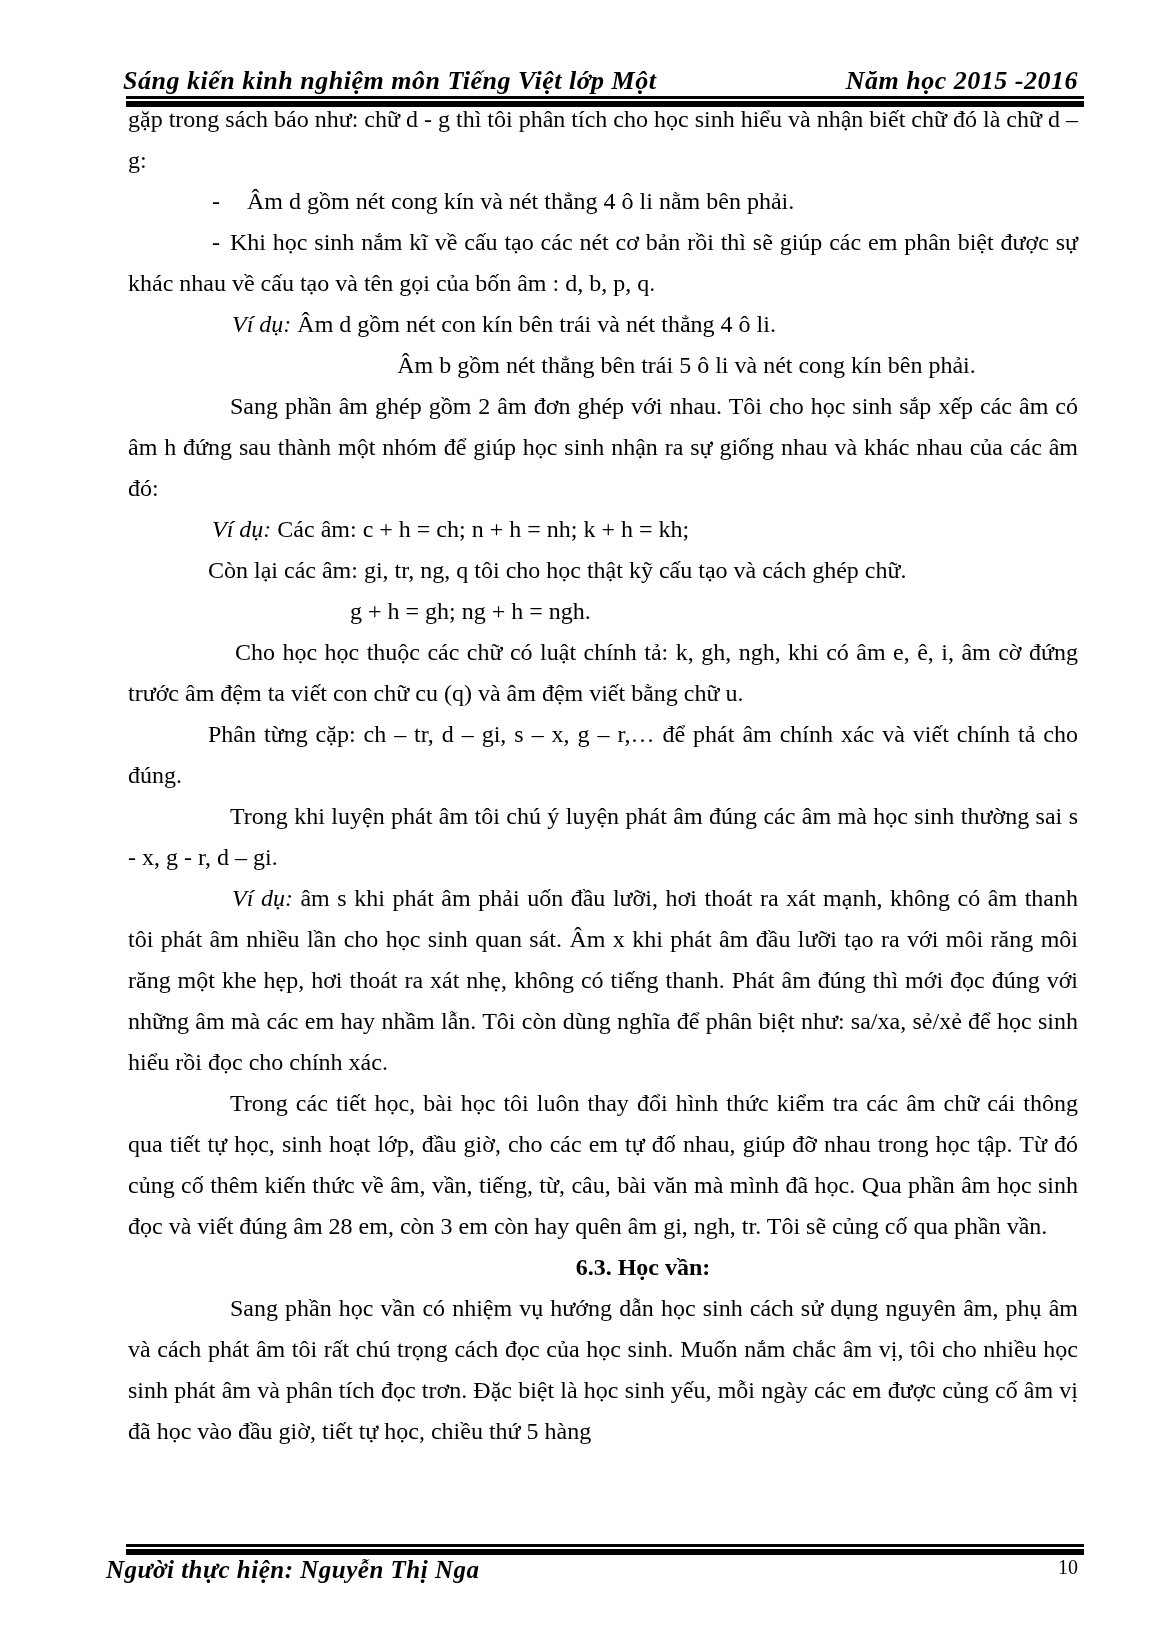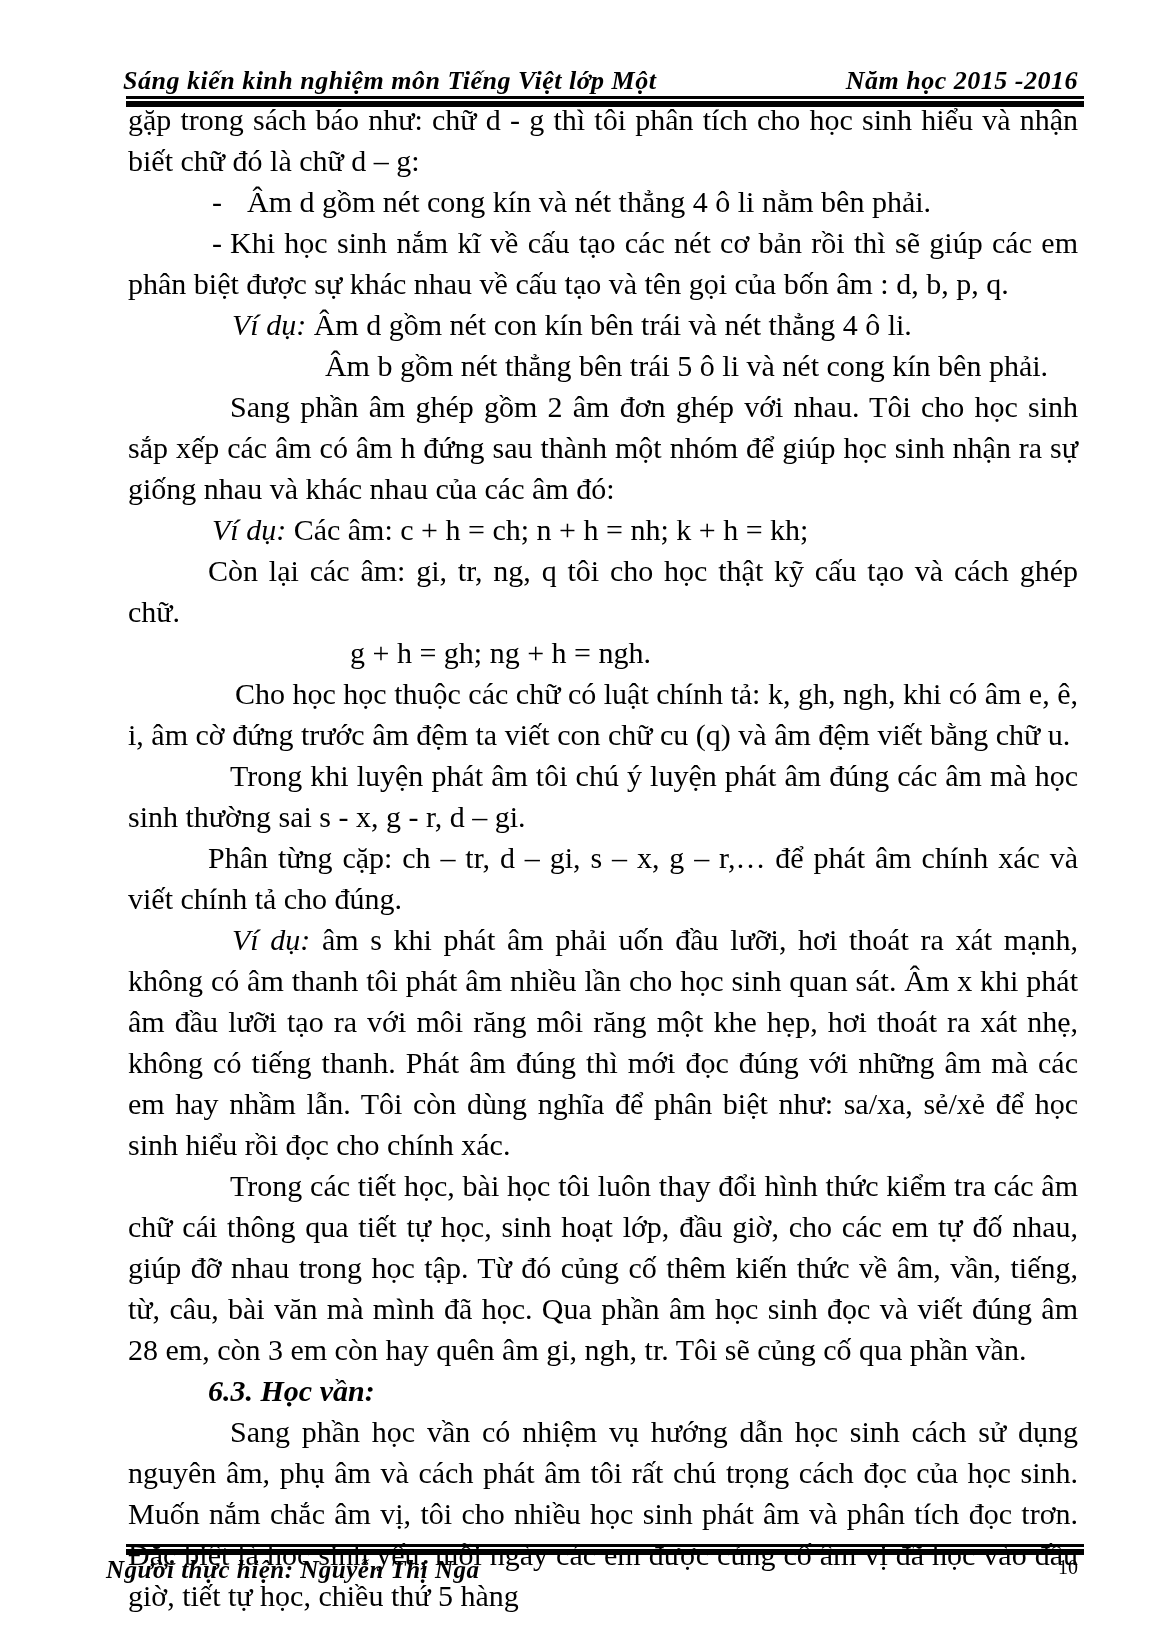--- a/index.html
+++ b/index.html
@@ -20,32 +20,32 @@
     font-size:26px; font-weight:bold; font-style:italic;
     letter-spacing:0.5px; white-space:nowrap;
   }
   .rule { position:absolute; left:126px; width:958px; }
   .rule .thin  { display:block; height:3px; background:#000; }
   .rule .thick { display:block; height:6px; background:#000; margin-top:2px; }
   .header-rule { top:96px; }
   
   .body {
     position:absolute; left:128px; top:99px; width:950px;
-    font-size:30px; line-height:41px; text-align:justify;
+    font-size:24px; line-height:41px; text-align:justify;
   }
   .para { margin:0; text-align:justify; }
   .flush            { text-indent:0; }
   .indent           { text-indent:102px; }
   .indent-sm        { text-indent:80px; }
   .indent-md        { text-indent:107px; }
   .example          { text-indent:104px; }
   .example-sm       { text-indent:84px; }
   .formula          { text-indent:222px; text-align:left; }
   .continuation-line{ text-indent:167px; text-align:center; }
-  .heading          { text-indent:80px; font-weight:bold; font-style:italic; text-align:left; }
+  .heading          { text-indent:80px; font-weight:bold; text-align:center; }
   .bullet           { position:relative; text-indent:0; padding-left:119px; text-align:left; }
   .bullet .dash     { position:absolute; left:84px; top:0; }
   .lead             { font-style:italic; }
   
   .footer-rule { top:1544px; }
   .footer {
     position:absolute; left:106px; top:1556px; width:972px;
     display:flex; justify-content:space-between; align-items:flex-start;
   }
   .footer .author {
@@ -73,22 +73,22 @@
       <p class="para bullet"><span class="dash">-</span><span>Âm d gồm nét cong kín và nét thẳng 4 ô li nằm bên phải.</span></p>
       <p class="para bullet"><span class="dash">-</span></p>
       <p class="para indent"><span>Khi học sinh nắm kĩ về cấu tạo các nét cơ bản rồi thì sẽ giúp các em phân biệt được sự khác nhau về cấu tạo và tên gọi của bốn âm : d, b, p, q.</span></p>
       <p class="para example"><span class="lead">Ví dụ:</span><span> Âm d gồm nét con kín bên trái và nét thẳng 4 ô li.</span></p>
       <p class="para continuation-line"><span>Âm b gồm nét thẳng bên trái 5 ô li và nét cong kín bên phải.</span></p>
       <p class="para indent"><span>Sang phần âm ghép gồm 2 âm đơn ghép với nhau. Tôi cho học sinh sắp xếp các âm có âm h đứng sau thành một nhóm để giúp học sinh nhận ra sự giống nhau và khác nhau của các âm đó:</span></p>
       <p class="para example-sm"><span class="lead">Ví dụ:</span><span> Các âm: c + h = ch;  n + h = nh;  k + h = kh;</span></p>
       <p class="para indent-sm"><span>Còn lại các âm: gi, tr, ng, q tôi cho học thật kỹ cấu tạo và cách ghép chữ.</span></p>
       <p class="para formula"><span>g + h = gh;  ng + h = ngh.</span></p>
       <p class="para indent-md"><span>Cho học học thuộc các chữ có luật chính tả: k, gh, ngh, khi có âm e, ê, i, âm cờ đứng trước âm đệm ta viết con chữ cu (q) và âm đệm viết bằng chữ u.</span></p>
+      <p class="para indent-sm"><span>Phân từng cặp: ch – tr, d – gi, s – x, g – r,… để phát âm chính xác và viết chính tả cho đúng.</span></p>
       <p class="para indent"><span>Trong khi luyện phát âm tôi chú ý luyện phát âm đúng các âm mà học sinh thường sai s - x, g - r, d – gi.</span></p>
-      <p class="para indent-sm"><span>Phân từng cặp: ch – tr, d – gi, s – x, g – r,… để phát âm chính xác và viết chính tả cho đúng.</span></p>
       <p class="para example"><span class="lead">Ví dụ:</span><span> âm s khi phát âm phải uốn đầu lưỡi, hơi thoát ra xát mạnh, không có âm thanh tôi phát âm nhiều lần cho học sinh quan sát. Âm x khi phát âm đầu lưỡi tạo ra với môi răng môi răng một khe hẹp, hơi thoát ra xát nhẹ, không có tiếng thanh. Phát âm đúng thì mới đọc đúng với những âm mà các em hay nhầm lẫn. Tôi còn dùng nghĩa để phân biệt như: sa/xa, sẻ/xẻ để học sinh hiểu rồi đọc cho chính xác.</span></p>
       <p class="para indent"><span>Trong các tiết học, bài học tôi luôn thay đổi hình thức kiểm tra các âm chữ cái thông qua tiết tự học, sinh hoạt lớp, đầu giờ, cho các em tự đố nhau, giúp đỡ nhau trong học tập. Từ đó củng cố thêm kiến thức về âm, vần, tiếng, từ, câu, bài văn mà mình đã học. Qua phần âm học sinh đọc và viết đúng âm 28 em, còn 3 em còn hay quên âm gi, ngh, tr. Tôi sẽ củng cố qua phần vần.</span></p>
       <p class="para heading"><span>6.3. Học vần:</span></p>
       <p class="para indent"><span>Sang phần học vần có nhiệm vụ hướng dẫn học sinh cách sử dụng nguyên âm, phụ âm và cách phát âm  tôi rất chú trọng cách đọc của học sinh. Muốn nắm chắc âm vị, tôi cho nhiều học sinh phát âm và phân tích đọc trơn. Đặc biệt là học sinh yếu, mỗi ngày các em được củng cố âm vị đã học vào đầu giờ, tiết tự học, chiều thứ 5 hàng</span></p>
     </div>
 
   <div class="rule footer-rule">
     <i class="thin"></i>
     <i class="thick"></i>
   </div>

